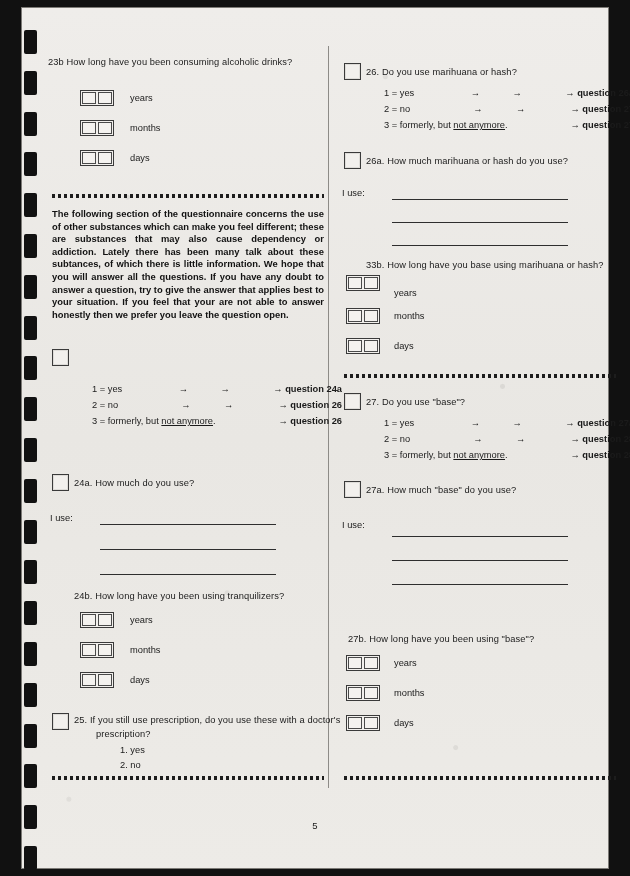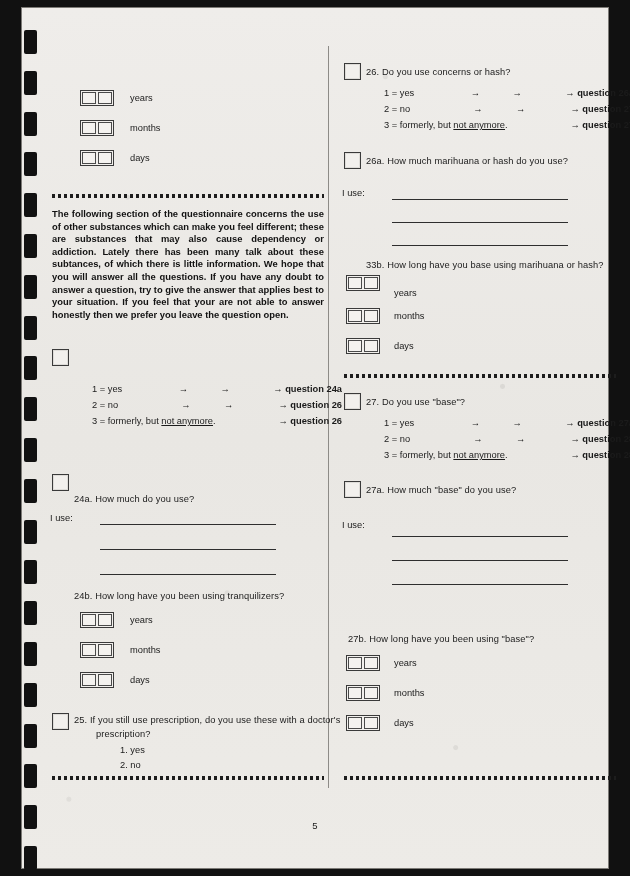--- a/index.html
+++ b/index.html
@@ -206,20 +206,26 @@
 <div id="page">
   <div id="paper">
     <div id="paper-grain"></div>
 
     <div id="content">
 
       <div id="col-divider"></div>
 
       <div class="col col-left">
 
+        <div class="block" style="top:48px;">
+          <div class="qhead indent-hang">
+            <span class="qnum">23b</span>
+            <span>How long have you been consuming alcoholic drinks?</span>
+          </div>
+        </div>
 
         <div class="dbox" style="left:32px; top:82px;">
             <span></span>
             <span></span>
           </div>
         <div class="dlabel" style="left:82px; top:82px;">years</div>
         <div class="dbox" style="left:32px; top:112px;">
             <span></span>
             <span></span>
           </div>
@@ -249,21 +255,21 @@
             <span class="opt-a2">→</span>
             <span class="opt-target">→ question 26</span>
           </div>
           <div class="optrow">
             <span style="width:192px;"><span>3 = formerly, but </span><span class="uline">not anymore</span><span>.</span></span>
             <span class="opt-target">→ question 26</span>
           </div>
         </div>
 
         <div class="chk" style="left:4px; top:466px;"></div>
-        <div class="block qhead" style="left:26px; top:469px; width:252px;margin-top:16px;">
+        <div class="block qhead" style="left:26px; top:469px; width:252px;">
           <span class="qnum">24a.</span>
           <span>How much do you use?</span>
         </div>
         <div class="iuse" style="left:2px; top:505px;">I use:</div>
         <div class="wline" style="left:52px; top:516px;"></div>
         <div class="wline" style="left:52px; top:541px;"></div>
         <div class="wline" style="left:52px; top:566px;"></div>
 
         <div class="block qhead" style="left:26px; top:582px; width:252px;">
           <span class="qnum">24b.</span>
@@ -296,21 +302,21 @@
         </div>
 
         <div class="dotrule" style="left:4px; top:768px;"></div>
       </div>
 
       <div class="col col-right">
 
         <div class="chk" style="left:4px; top:55px;"></div>
         <div class="block qhead" style="left:26px; top:58px; width:252px;">
           <span class="qnum">26.</span>
-          <span>Do you use concerns or hash?</span>
+          <span>Do you use marihuana or hash?</span>
         </div>
         <div class="opts" style="left:44px; top:80px;">
           <div class="optrow">
             <span class="opt-label">1 = yes</span>
             <span class="opt-a1">→</span>
             <span class="opt-a2">→</span>
             <span class="opt-target">→ question 26a</span>
           </div>
           <div class="optrow">
             <span class="opt-label">2 = no</span>

